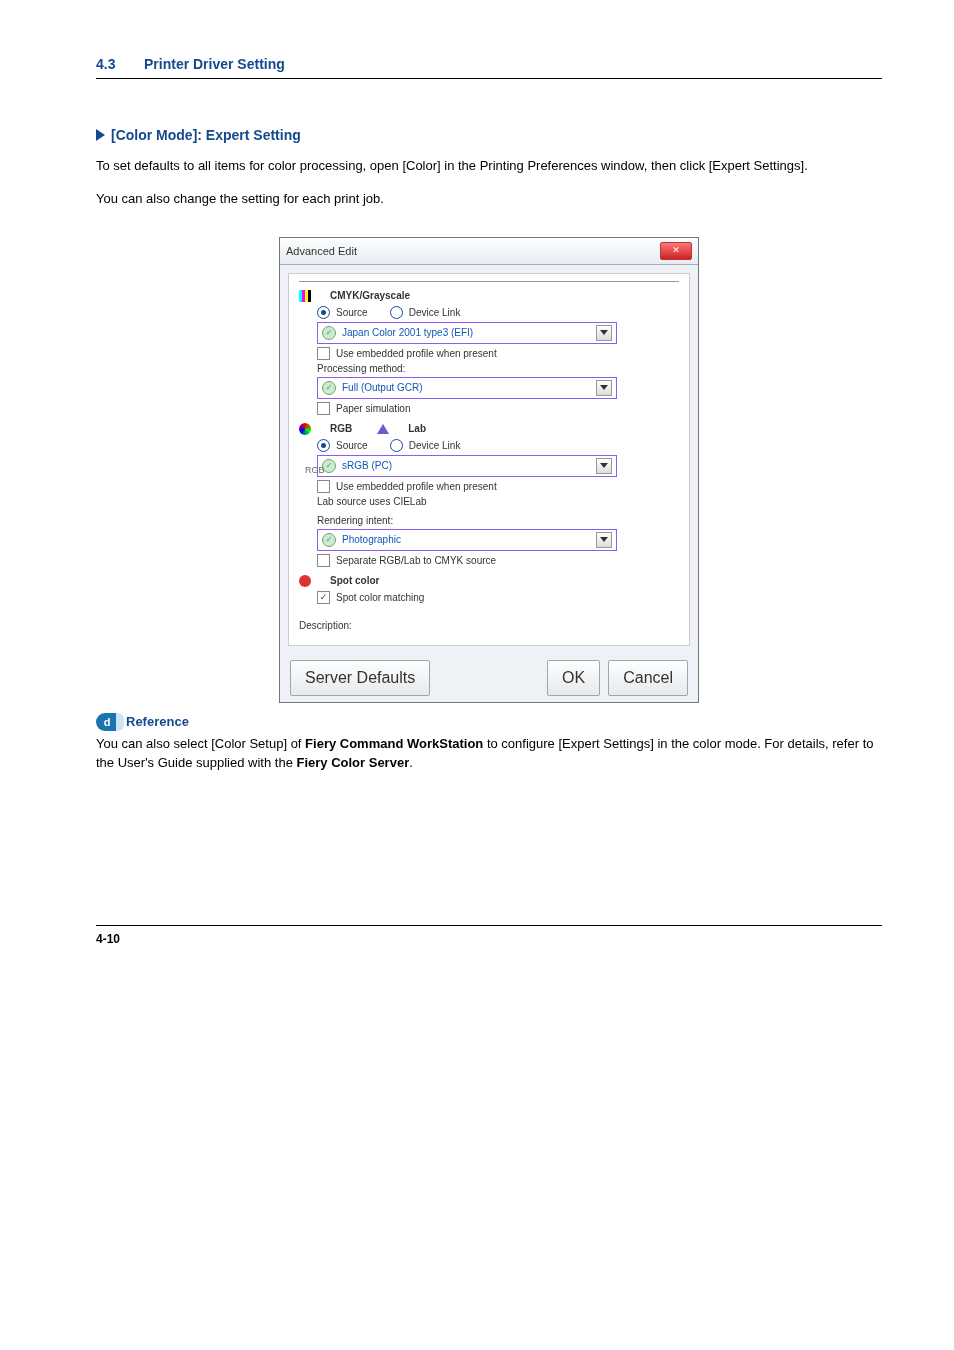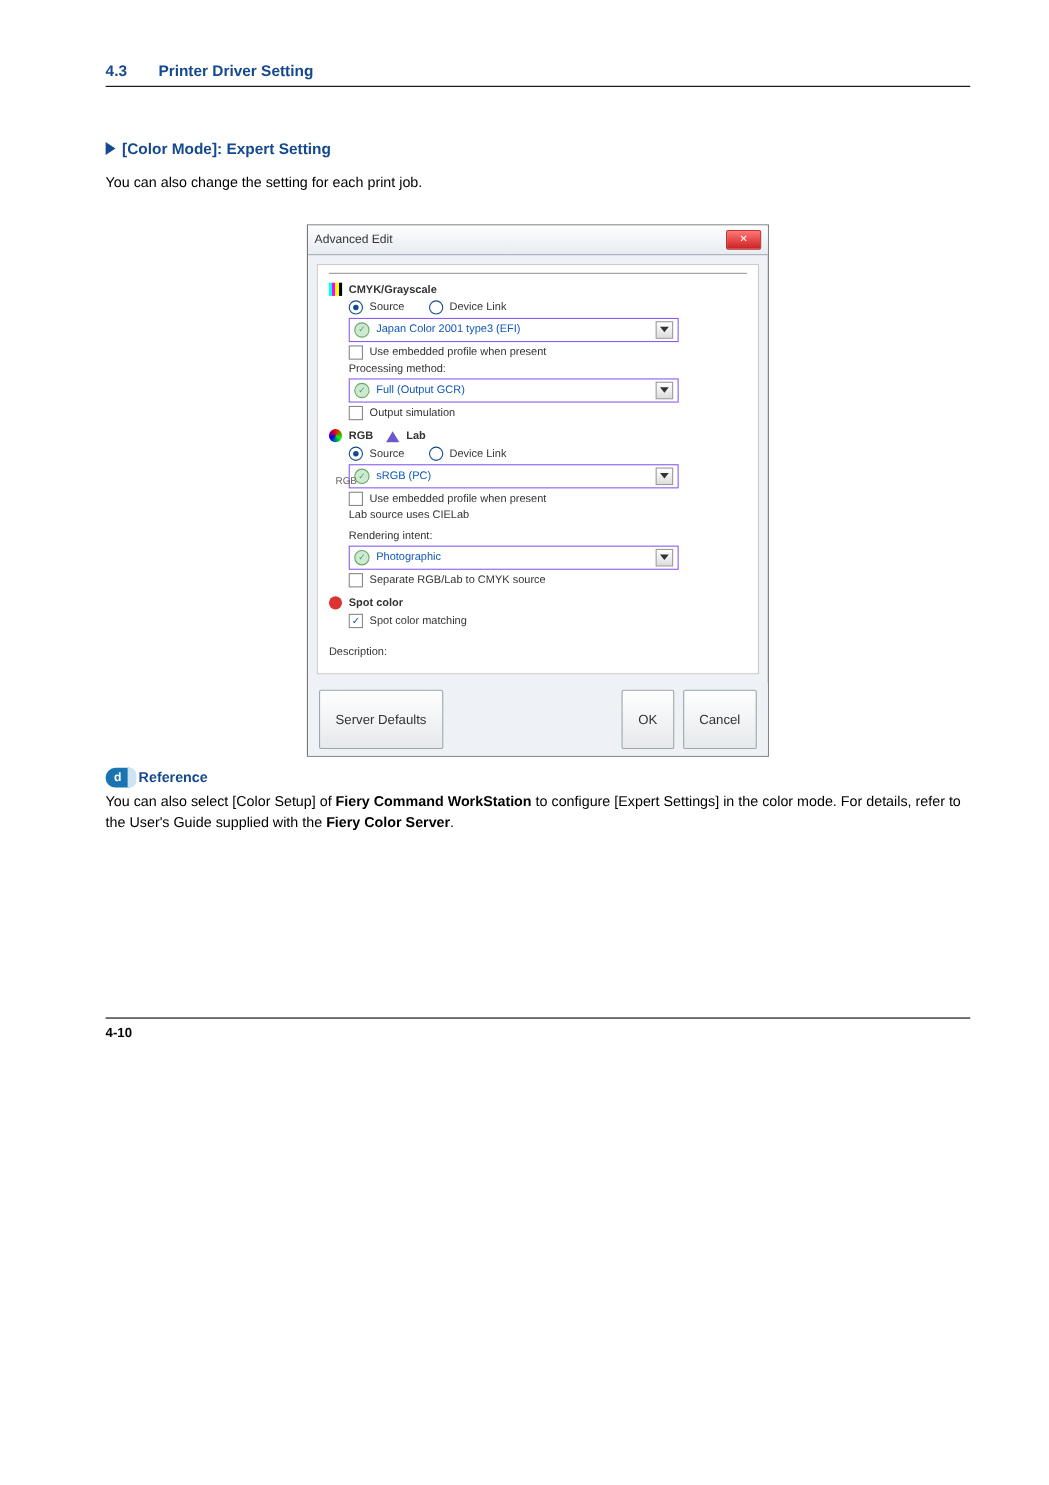--- a/index.html
+++ b/index.html
@@ -14,21 +14,21 @@
 .dlg{border:1px solid #777;background:#eef2f6;font-size:10px;color:#333}
 .dlg-title{display:flex;align-items:center;justify-content:space-between;background:linear-gradient(#fdfefe,#e7ecf1);padding:4px 6px;border-bottom:1px solid #aab}
 .dlg-title .t{font-size:11px}
 .dlg-close{width:30px;height:16px;border:1px solid #b33;background:linear-gradient(#f77,#c22);border-radius:2px;text-align:center;color:#fff;font-size:9px;line-height:14px}
 .dlg-body{background:#fff;margin:8px;border:1px solid #ccc;padding:8px 10px 14px 10px}
 .tabs{display:flex;gap:0;margin-bottom:6px}
 .tab{border:1px solid #999;padding:2px 6px;font-size:10px;background:#f4f4f4;border-bottom:1px solid #fff;position:relative;top:1px}
 .tab.active{border:1px dashed #555;background:#fff}
 .tabstrip-line{border-top:1px solid #999;margin-top:-1px}
 .grp{margin-top:8px}
-.grp-hd{display:flex;align-items:flex-end;gap:6px;font-weight:bold;font-size:10px;margin-bottom:4px}
+.grp-hd{display:flex;align-items:center;gap:19px;font-weight:bold;font-size:10px;margin-bottom:4px}
 .sw{width:12px;height:12px;display:inline-block}
 .sw.cmyk{background:linear-gradient(90deg,#0ff 25%,#f0f 25% 50%,#ff0 50% 75%,#000 75%)}
 .sw.rgb{border-radius:50%;background:conic-gradient(#f00,#0f0,#00f,#f00)}
 .sw.lab{width:0;height:0;border-left:6px solid transparent;border-right:6px solid transparent;border-bottom:10px solid #6a5acd;display:inline-block;margin-left:6px}
 .sw.spot{width:12px;height:12px;border-radius:50%;background:#d33}
 .row{display:flex;align-items:center;gap:6px;margin:3px 0;padding-left:18px}
 .radio{width:11px;height:11px;border:1px solid #15498f;border-radius:50%;display:inline-flex;align-items:center;justify-content:center}
 .radio.checked::after{content:"";width:5px;height:5px;background:#15498f;border-radius:50%}
 .chk{width:11px;height:11px;border:1px solid #888;display:inline-flex;align-items:center;justify-content:center;font-size:9px;color:#15498f;background:#fff}
 .chkc::after{content:"✓"}
@@ -38,21 +38,21 @@
 .sel .caret::after{content:"";width:0;height:0;border-left:4px solid transparent;border-right:4px solid transparent;border-top:5px solid #333}
 .tick{width:12px;height:12px;border-radius:50%;background:#cfe8cf;border:1px solid #6a6;display:inline-flex;align-items:center;justify-content:center;color:#2a7;font-size:8px}
 .tick::after{content:"✓"}
 .blue-link{color:#1056b8}
 .subtxt{padding-left:18px;margin:3px 0}
 .lbl-rgb{font-size:9px;color:#666;position:absolute;left:6px}
 .rgb-block{position:relative;padding-left:0}
 .desc-title{font-weight:normal;margin-top:16px}
 .desc-body{margin-top:2px;min-height:60px}
 .btnbar{display:flex;justify-content:space-between;align-items:center;padding:6px 10px;background:#eef2f6}
-.btn{border:1px solid #9aa;background:linear-gradient(#fefefe,#e6e9ec);padding:19px 14px;font-size:12px;border-radius:2px}
+.btn{border:1px solid #9aa;background:linear-gradient(#fefefe,#e6e9ec);padding:8px 14px;font-size:16px;border-radius:2px}
 .btnrow{display:flex;gap:8px}
 .ref-row{display:flex;align-items:center;gap:8px;margin-top:6px}
 .ref-ico{width:22px;height:18px;border-radius:9px 0 0 9px;background:#1a74b0;display:flex;align-items:center;justify-content:center;color:#fff;font-size:11px;font-weight:bold;position:relative}
 .ref-ico::after{content:"";position:absolute;right:-6px;top:0;width:8px;height:18px;background:#cfe4f2;border-radius:0 6px 6px 0}
 .ref-lbl{color:#15498f;font-weight:bold;font-size:13px}
 .footer{position:absolute;left:96px;bottom:52px;font-size:12px}
 .footer .hr{border-top:1px solid #000;width:786px;margin-bottom:6px}
 </style>
 </head>
 <body>
@@ -63,20 +63,21 @@
     <span class="hdr-num">4.3</span>
     <span>Printer Driver Setting</span>
   </div>
   <hr class="hrule">
 
   <div class="sec-title">
     <span class="tri"></span>
     <span>[Color Mode]: Expert Setting</span>
   </div>
 
+  <p class="body-txt">To set defaults to all items for color processing, open [Color] in the Printing Preferences window, then click [Expert Settings].</p>
   <p class="body-txt">You can also change the setting for each print job.</p>
 
   <div class="shot-wrap">
     <div class="dlg">
       <div class="dlg-title">
         <span class="t">Advanced Edit</span>
         <span class="dlg-close">✕</span>
       </div>
       <div class="dlg-body">
         <div class="tabstrip-line"></div>
@@ -107,21 +108,21 @@
           <div class="subtxt">Processing method:</div>
           <div class="sel">
             <span class="opt">
                 <span class="tick"></span>
                 <span class="blue-link">Full (Output GCR)</span>
               </span>
             <span class="caret"></span>
           </div>
           <div class="row">
             <span class="chk"></span>
-            <span>Output simulation</span>
+            <span>Paper simulation</span>
           </div>
         </div>
 
         <div class="grp rgb-block">
           <div class="grp-hd">
             <span class="sw rgb"></span>
             <span>RGB</span>
             <span class="sw lab"></span>
             <span>Lab</span>
           </div>

